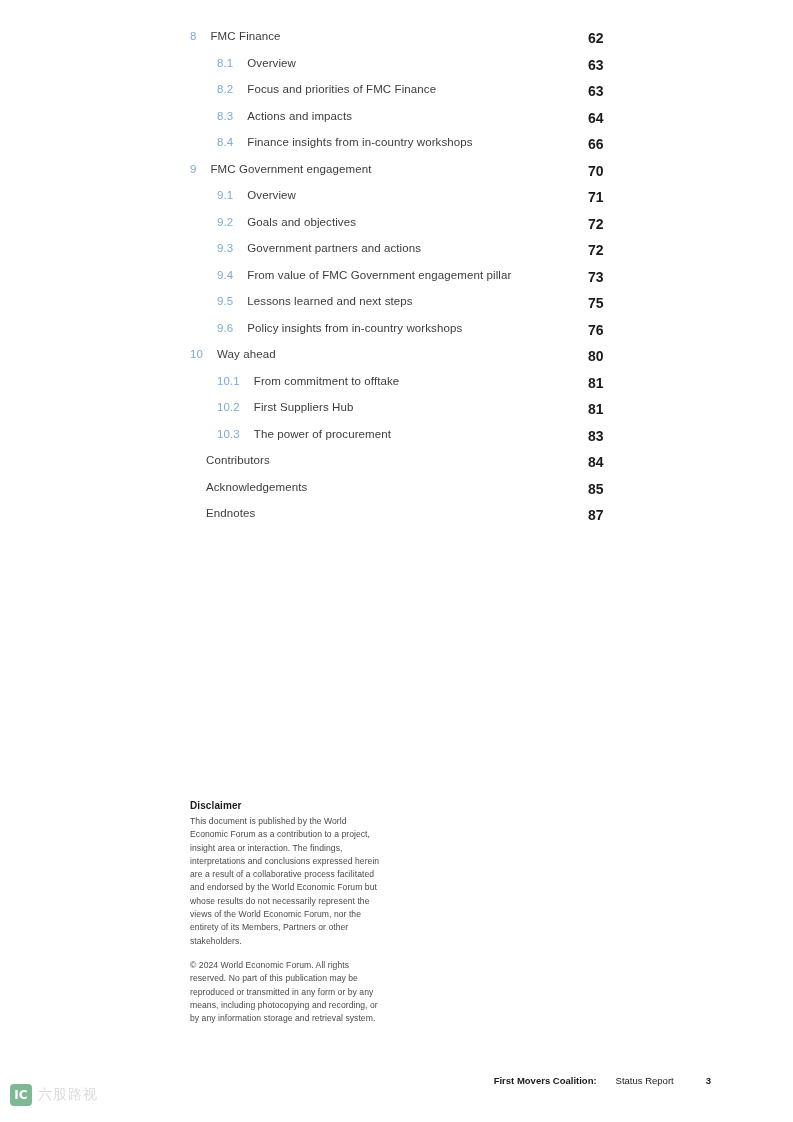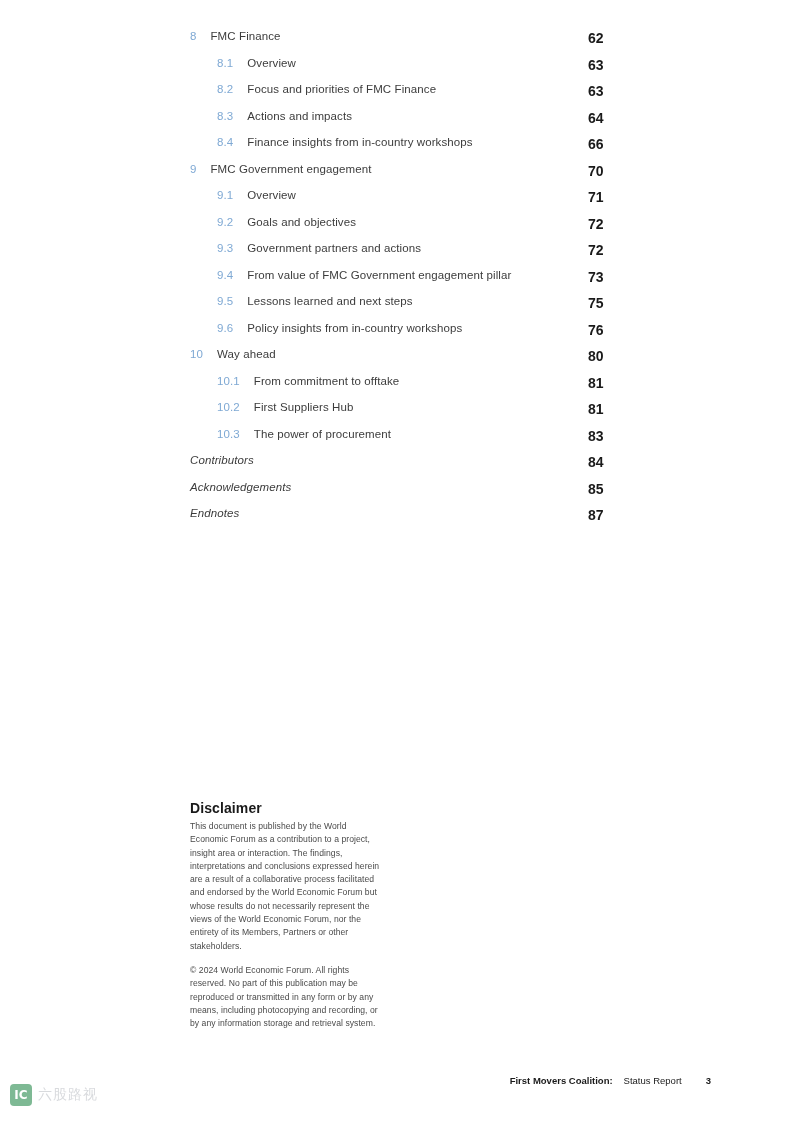--- a/index.html
+++ b/index.html
@@ -56,32 +56,32 @@
     text-align: left;
     position: absolute;
     left: 398px;
   }
   .toc-row {
     position: relative;
   }
   
   .lvl1 { padding-left: 0px; }
   .lvl2 { padding-left: 27px; }
-  .noindent-title .title { margin-left: 0; font-style: italic; }
+  .noindent-title .title { margin-left: 16px; }
 
   
   .disclaimer {
     position: absolute;
     left: 190px;
     top: 800px;
     width: 190px;
   }
   .disclaimer h4 {
     margin: 0 0 4px 0;
-    font-size: 14px;
+    font-size: 10px;
     font-weight: bold;
     color: #1a1a1a;
     letter-spacing: 0.1px;
   }
   .disclaimer p {
     margin: 0;
     font-size: 8.6px;
     line-height: 13.3px;
     color: #4a4a4a;
     letter-spacing: 0.05px;
@@ -90,21 +90,21 @@
     margin-top: 11px;
   }
 
   
   .footer {
     position: absolute;
     right: 82px;
     top: 1075px;
     display: flex;
     align-items: baseline;
-    gap: 8px;
+    gap: 16px;
     font-size: 9.5px;
     padding-left: 36px;
   }
   .footer .brand {
     font-weight: bold;
     color: #1a1a1a;
   }
   .footer .sub {
     color: #1a1a1a;
     margin-left: 3px;

